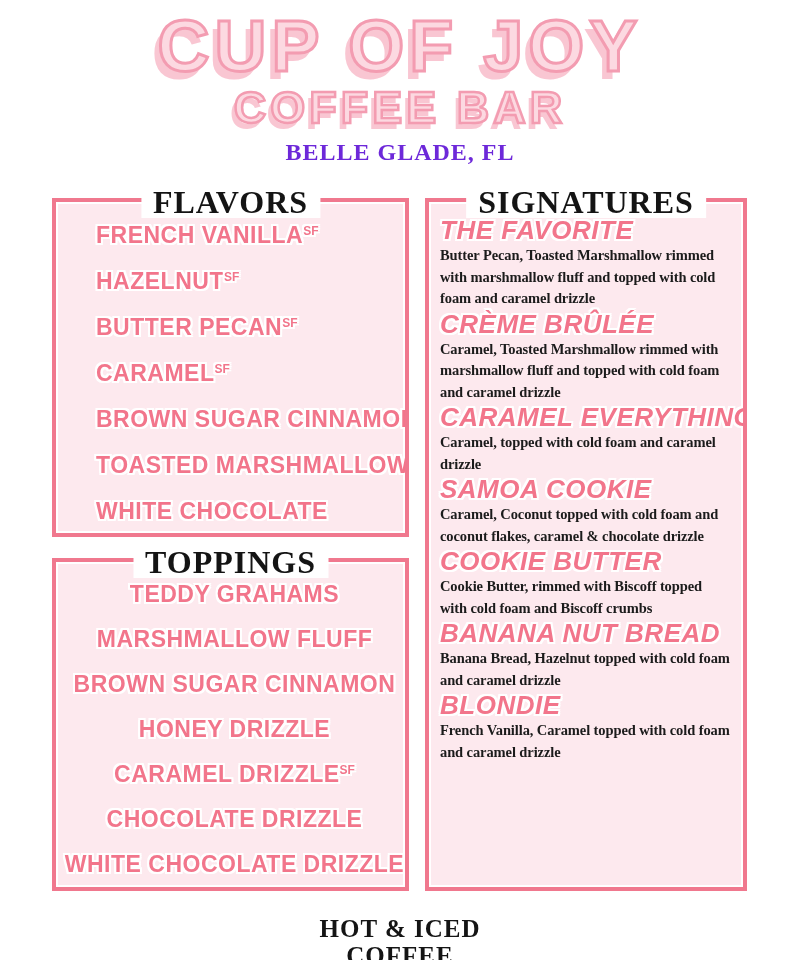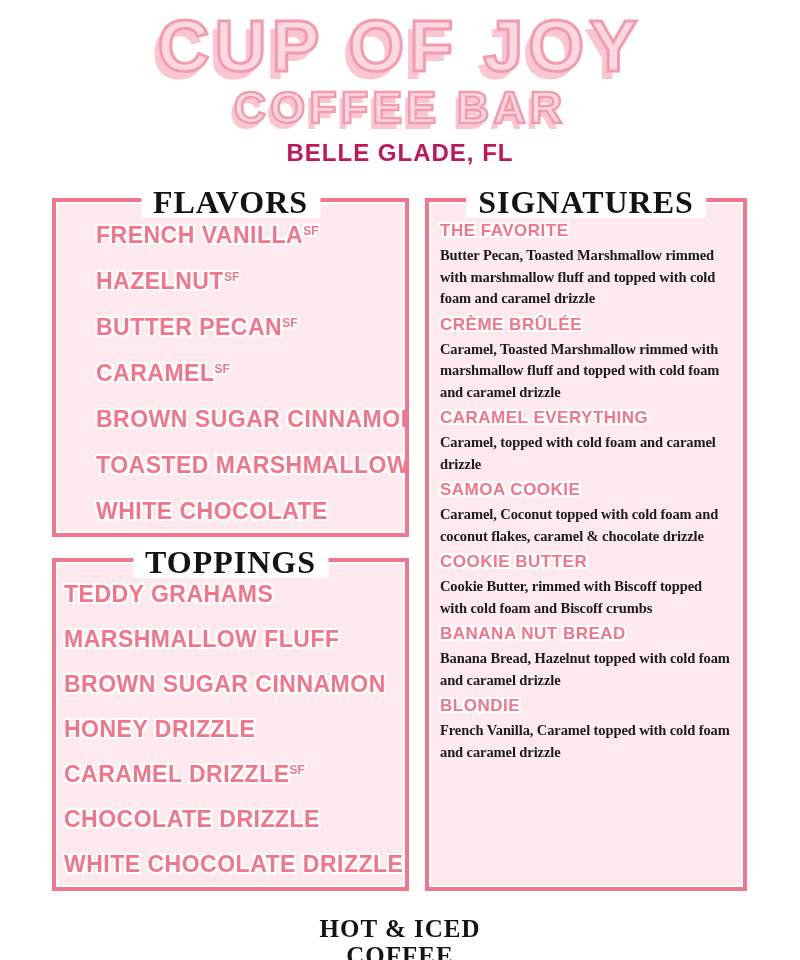--- a/index.html
+++ b/index.html
@@ -33,25 +33,25 @@
     letter-spacing:4px;
     line-height:1.05;
     margin-top:2px;
     color:#fcd9e1;
     -webkit-text-stroke:2.5px #f39cb1;
     text-shadow:-4px 6px 0 #f9c6d2;
     white-space:nowrap;
   }
   .location {
     margin-top:8px;
-    font-family:Liberation Sans, sans-serif;
+    font-family:Liberation Serif, serif;
     font-weight:bold;
     font-size:24px;
     letter-spacing:1px;
-    color:#be185d;
+    color:#6d28d9;
   }
 
   
   .columns { display:flex; gap:16px; padding:0 50px 0 52px; align-items:flex-start; }
   .col-left  { width:357px; }
   .col-right { width:322px; }
 
   
   .panel {
     position:relative;
@@ -90,29 +90,30 @@
     top:-4px;
     letter-spacing:0;
   }
 
   .panel-flavors  { height:339px;padding-left:32px; }
   .panel-toppings { height:333px; margin-top:21px; }
   .panel-signatures { height:693px; }
 
   .item-list { padding:10px 0 0 8px; overflow:hidden; }
   .list-item { font-size:23px; line-height:46px; white-space:nowrap; }
-  .panel-toppings .list-item { line-height:45px; }
+  .panel-toppings .list-item { line-height:45px;text-align:center; }
 
   
   .sig-list { padding:14px 11px 0 11px; overflow:hidden; }
   .sig-name {
-    font-size:17px;
+    font-size:26px;
     line-height:29px;
     white-space:nowrap;
     letter-spacing:0.5px;
+    font-style:italic;
   }
   .sig-desc {
     font-family:"Liberation Serif", serif;
     font-weight:bold;
     font-size:14.5px;
     line-height:21.5px;
     letter-spacing:-0.1px;
     color:#1b1b1b;
   }
 

